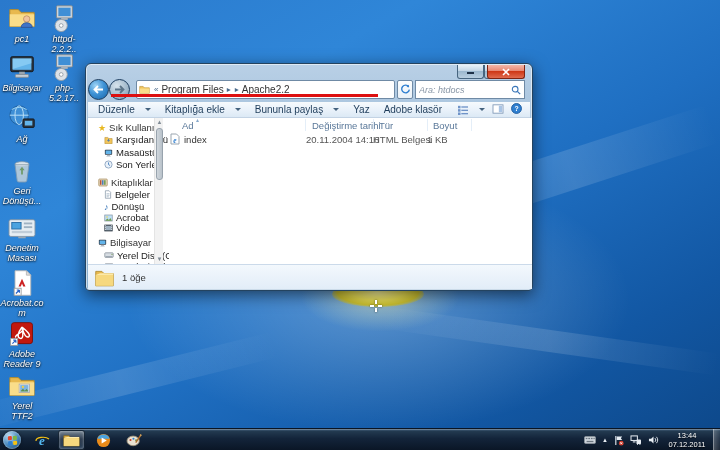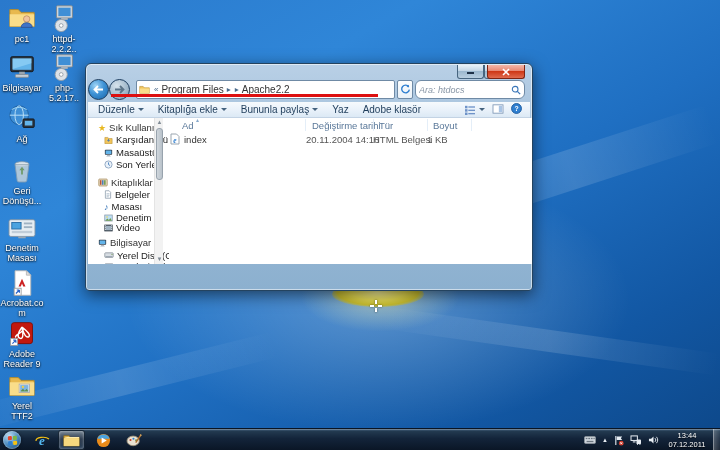--- a/index.html
+++ b/index.html
@@ -15,21 +15,21 @@
   #glow { left:332px; top:281px; width:92px; height:26px; border-radius:50%;
       background:radial-gradient(ellipse at 50% 45%, #f6f096 0%, #e3d94f 40%, #c8bd2e 62%, rgba(200,189,46,0) 78%);
       z-index:2; }
   #glowhalo { left:300px; top:262px; width:160px; height:70px; border-radius:50%;
       background:radial-gradient(ellipse, rgba(255,245,170,.45), rgba(255,245,170,0) 70%); z-index:2; }
 
   
   .di { position:absolute; width:44px; text-align:center; color:#fff; font-size:9px; line-height:10px;
         text-shadow:0 1px 2px rgba(0,0,0,.85), 0 0 2px rgba(0,0,0,.6); z-index:3; cursor:default; }
   .di svg { display:block; margin:0 auto 1px auto; }
-  .di .lbl { display:block; word-wrap:break-word; }
+  .di .lbl { display:block; word-wrap:break-word;font-style:italic; }
 
   
   #win { left:85px; top:63px; width:448px; height:228px; z-index:5;
       background:linear-gradient(#b9d0e6,#9dbcd8 40%,#8cb0cf);
       border:1px solid #24435f; border-radius:6px 6px 4px 4px;
       box-shadow:0 4px 16px rgba(0,0,0,.55), inset 0 0 0 1px rgba(255,255,255,.55); }
 
   .capbtn { position:absolute; top:1px; height:14px; border:1px solid #47657f; border-top:none;
       background:linear-gradient(#e8f1f8 0%,#c3d6e6 45%,#9cb8cf 50%,#b9cfe0 100%);
       border-radius:0 0 3px 3px; display:flex; align-items:center; justify-content:center; }
@@ -41,31 +41,31 @@
   .navcirc.back { background:radial-gradient(circle at 35% 30%, #9fd4f5, #3f93d6 45%, #1663a8); }
   .navcirc.fwd  { background:radial-gradient(circle at 35% 30%, #d7e3ec, #a9bfd0 50%, #7e99ae); }
   .addr { position:absolute; left:48px; top:2px; width:259px; height:19px; background:#fff;
       border:1px solid #6f8aa5; border-radius:2px; display:flex; align-items:center;
       font-size:10px; color:#333; padding:0 2px; white-space:nowrap; overflow:hidden; }
   .addr .seg { padding:0 1px; }
   .addr .sep { color:#4a6b8c; padding:0 2px; font-size:8px; }
   .refreshbox { position:absolute; left:309px; top:2px; width:16px; height:19px; background:linear-gradient(#fdfefe,#e9f1f8);
       border:1px solid #6f8aa5; border-radius:2px; display:flex; align-items:center; justify-content:center; }
   .searchbox { position:absolute; left:327px; top:2px; width:110px; height:19px; background:#fff;
-      border:1px solid #6f8aa5; border-radius:6px; }
+      border:1px solid #6f8aa5; border-radius:0; }
   .searchbox input { position:absolute; left:3px; top:1px; width:88px; height:15px; border:none; outline:none;
       font-style:italic; font-size:9px; color:#8795a5; font-family:"Liberation Sans",sans-serif; background:transparent; }
   .searchbox input::placeholder { color:#8795a5; font-style:italic; }
   .mag { position:absolute; right:3px; top:4px; }
 
   #toolbar { position:absolute; left:2px; right:2px; top:38px; height:16px;
       background:linear-gradient(#f6fafd,#eaf2fa 50%,#dce9f5);
       border-bottom:1px solid #c3d3e4; display:flex; align-items:center;
       font-size:10px; color:#1e3c5a; padding-left:10px; }
-  .tbitem { display:flex; align-items:center; gap:3px; margin-right:14px; cursor:default; }
+  .tbitem { display:flex; align-items:center; gap:10px; margin-right:14px; cursor:default; }
   .caret { width:0; height:0; border-left:3px solid transparent; border-right:3px solid transparent; border-top:3px solid #44627e; }
   #tbicons { margin-left:auto; display:flex; align-items:center; gap:7px; padding-right:8px; }
 
   #content { position:absolute; left:2px; top:54px; width:444px; height:146px; background:#fff; overflow:hidden; }
 
   
   #navpane { position:absolute; left:0; top:0; width:75px; height:146px; background:#fff; font-size:9.5px; color:#222; }
   .srow { position:absolute; display:flex; align-items:center; gap:3px; height:11px; white-space:nowrap; cursor:default; }
   .srow .txt { overflow:hidden; max-width:52px; }
   .group { color:#333; }
@@ -383,29 +383,29 @@
         <svg width="8" height="9" viewBox="0 0 10 12">
           <path d="M1.5 1 h5 l2 2 v8 h-7 z" fill="#ffffff" stroke="#8a9aaa"></path>
           <line x1="3" y1="5" x2="7" y2="5" stroke="#9fb2c2"></line>
             <line x1="3" y1="7" x2="7" y2="7" stroke="#9fb2c2"></line>
             <line x1="3" y1="9" x2="6" y2="9" stroke="#9fb2c2"></line>
         </svg>
         <span class="txt">Belgeler</span>
       </div>
       <div class="srow" style="left:16px;top:83px">
         <span style="color:#3a76b8;font-size:9px;line-height:8px">♪</span>
-        <span class="txt">Masası</span>
+        <span class="txt">Dönüşü</span>
       </div>
       <div class="srow" style="left:16px;top:94px">
         <svg width="9" height="8" viewBox="0 0 12 10">
           <rect x="1" y="1" width="10" height="8" fill="#bfe0f5" stroke="#8a9aaa"></rect>
           <circle cx="4" cy="3.6" r="1" fill="#f4d03f"></circle>
           <path d="M1.5 8.5 l3-3 2 2 2-2.5 2 3.5 z" fill="#6f9a4e"></path>
         </svg>
-        <span class="txt">Denetim</span>
+        <span class="txt">Acrobat</span>
       </div>
       <div class="srow" style="left:16px;top:104px">
         <svg width="9" height="8" viewBox="0 0 12 10">
           <rect x="1" y="1" width="10" height="8" fill="#5a6672" stroke="#39434d"></rect>
           <rect x="2.2" y="2.2" width="7.6" height="5.6" fill="#9fb2c2"></rect>
           <rect x="1.2" y="1.4" width="1.4" height="1.4" fill="#d7dde3"></rect>
             <rect x="1.2" y="3.8" width="1.4" height="1.4" fill="#d7dde3"></rect>
             <rect x="1.2" y="6.2" width="1.4" height="1.4" fill="#d7dde3"></rect>
           <rect x="9.4" y="1.4" width="1.4" height="1.4" fill="#d7dde3"></rect>
             <rect x="9.4" y="3.8" width="1.4" height="1.4" fill="#d7dde3"></rect>
@@ -465,20 +465,28 @@
           <text x="5" y="9.5" font-size="7.5" fill="#2f7fd0" text-anchor="middle" font-family="Liberation Serif,serif" font-weight="bold" font-style="italic">e</text>
         </svg>
         <span class="cell" style="left:20px">index</span>
         <span class="cell muted" style="left:142px">20.11.2004 14:16</span>
         <span class="cell muted" style="left:209px">HTML Belgesi</span>
         <span class="cell muted" style="left:263px;width:32px;text-align:left">1 KB</span>
       </div>
     </div>
   </div>
 
+  <div id="statusbar">
+    <svg class="abs" style="left:6px;top:2px" width="21" height="21" viewBox="0 0 24 24">
+      <path d="M2 5 h7 l2.5 2.5 H22 v14 H2 z" fill="#e8b94e" stroke="#b08a2e"></path>
+      <path d="M2 9 h20 v12.5 H2 z" fill="#f6d87e"></path>
+      <path d="M2 9 l5-2 h15 v2 z" fill="#fce9a8"></path>
+    </svg>
+    <span class="txt">1 öğe</span>
+  </div>
 </div>
 
 <div class="abs" id="redline"></div>
 <div class="abs" id="cursor">
   <div style="left:5px;top:0;width:2px;height:4px"></div>
   <div style="left:5px;top:8px;width:2px;height:4px"></div>
   <div style="left:0;top:5px;width:4px;height:2px"></div>
   <div style="left:8px;top:5px;width:4px;height:2px"></div>
 </div>
 

